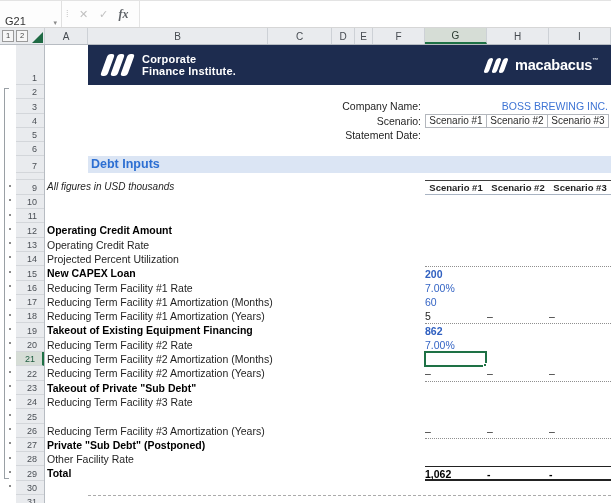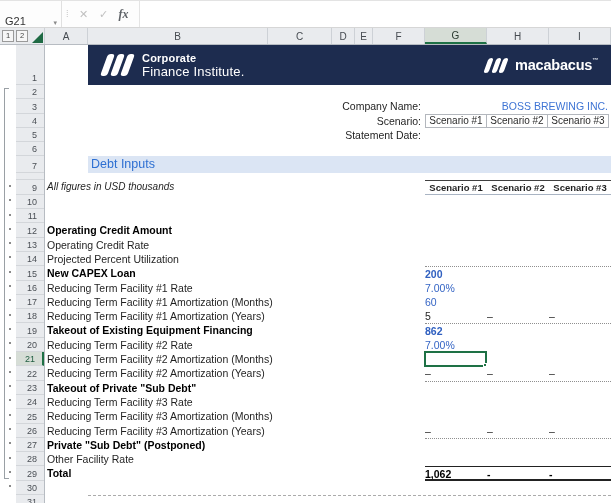--- a/index.html
+++ b/index.html
@@ -66,34 +66,34 @@
 
   
   .banner { margin-left:43px; width:523px; height:40px; background:#1d2c4f; display:flex;
             align-items:center; justify-content:space-between; padding:0 13px 0 16px; }
   .logo { display:flex; align-items:center; }
   .bars { display:flex; align-items:flex-end; }
   .bar { background:#fff; border-radius:3px; transform:skewX(-20deg); margin-right:3px; }
   .cfi .bar { width:7px; height:22px; }
   .cfi-text { margin-left:8px; color:#fff; }
   .cfi-l1 { font-size:11px; font-weight:bold; letter-spacing:.2px; }
-  .cfi-l2 { font-size:13px; font-weight:400; letter-spacing:.2px; }
+  .cfi-l2 { font-size:11px; font-weight:700; letter-spacing:.2px; }
   .mac .bar { width:5px; height:15px; margin-right:2.5px; }
   .mac-text { margin-left:6px; color:#fff; font-size:14.5px; font-weight:600; letter-spacing:-.2px; }
   .mac-tm { font-size:6px; vertical-align:top; color:#dfe4ec; }
 
   
   .scell { width:62px; height:100%; background:#fff; border:1px solid #b3b7bd; text-align:center;
            font-size:10px; line-height:12px; color:#2b2b2b; }
   .scell + .scell { margin-left:-1px; }
   .companyval { color:#3e74d4; }
 
   
   .band { margin-left:43px; width:523px; height:17px; background:#dbe5f4; color:#2d6fd2;
-          font-weight:normal; font-size:12.5px; line-height:17px; padding-left:3px; }
+          font-weight:bold; font-size:12.5px; line-height:17px; padding-left:3px; }
   .note { width:380px; padding-left:2px; font-style:italic; font-size:10px; line-height:14px; }
 
   
   .selcell { position:absolute; left:424px; top:306px; width:63px; height:16px;
              border:2px solid #1e7145; background:transparent; }
   .fillhandle { position:absolute; right:-2px; bottom:-2px; width:4px; height:4px; background:#1e7145; border:1px solid #fff; }
   .pagebreak { position:absolute; left:88px; top:450px; width:523px; height:0; border-top:1px dashed #ababab; }
 </style>
 </head>
 <body>
@@ -350,21 +350,20 @@
       <div class="row h14">
         <div class="cell lbl">Reducing Term Facility #3 Rate</div>
         <div class="vals">
             <div class="cell v"></div>
             <div class="cell v"></div>
             <div class="cell v"></div>
           </div>
       </div>
 
       <div class="row h14">
-        <div class="cell lbl">Reducing Term Facility #3 Amortization (Months)</div>
         <div class="vals">
             <div class="cell v"></div>
             <div class="cell v"></div>
             <div class="cell v"></div>
           </div>
       </div>
 
       <div class="row h14">
         <div class="cell lbl">Reducing Term Facility #3 Amortization (Years)</div>
         <div class="vals">

